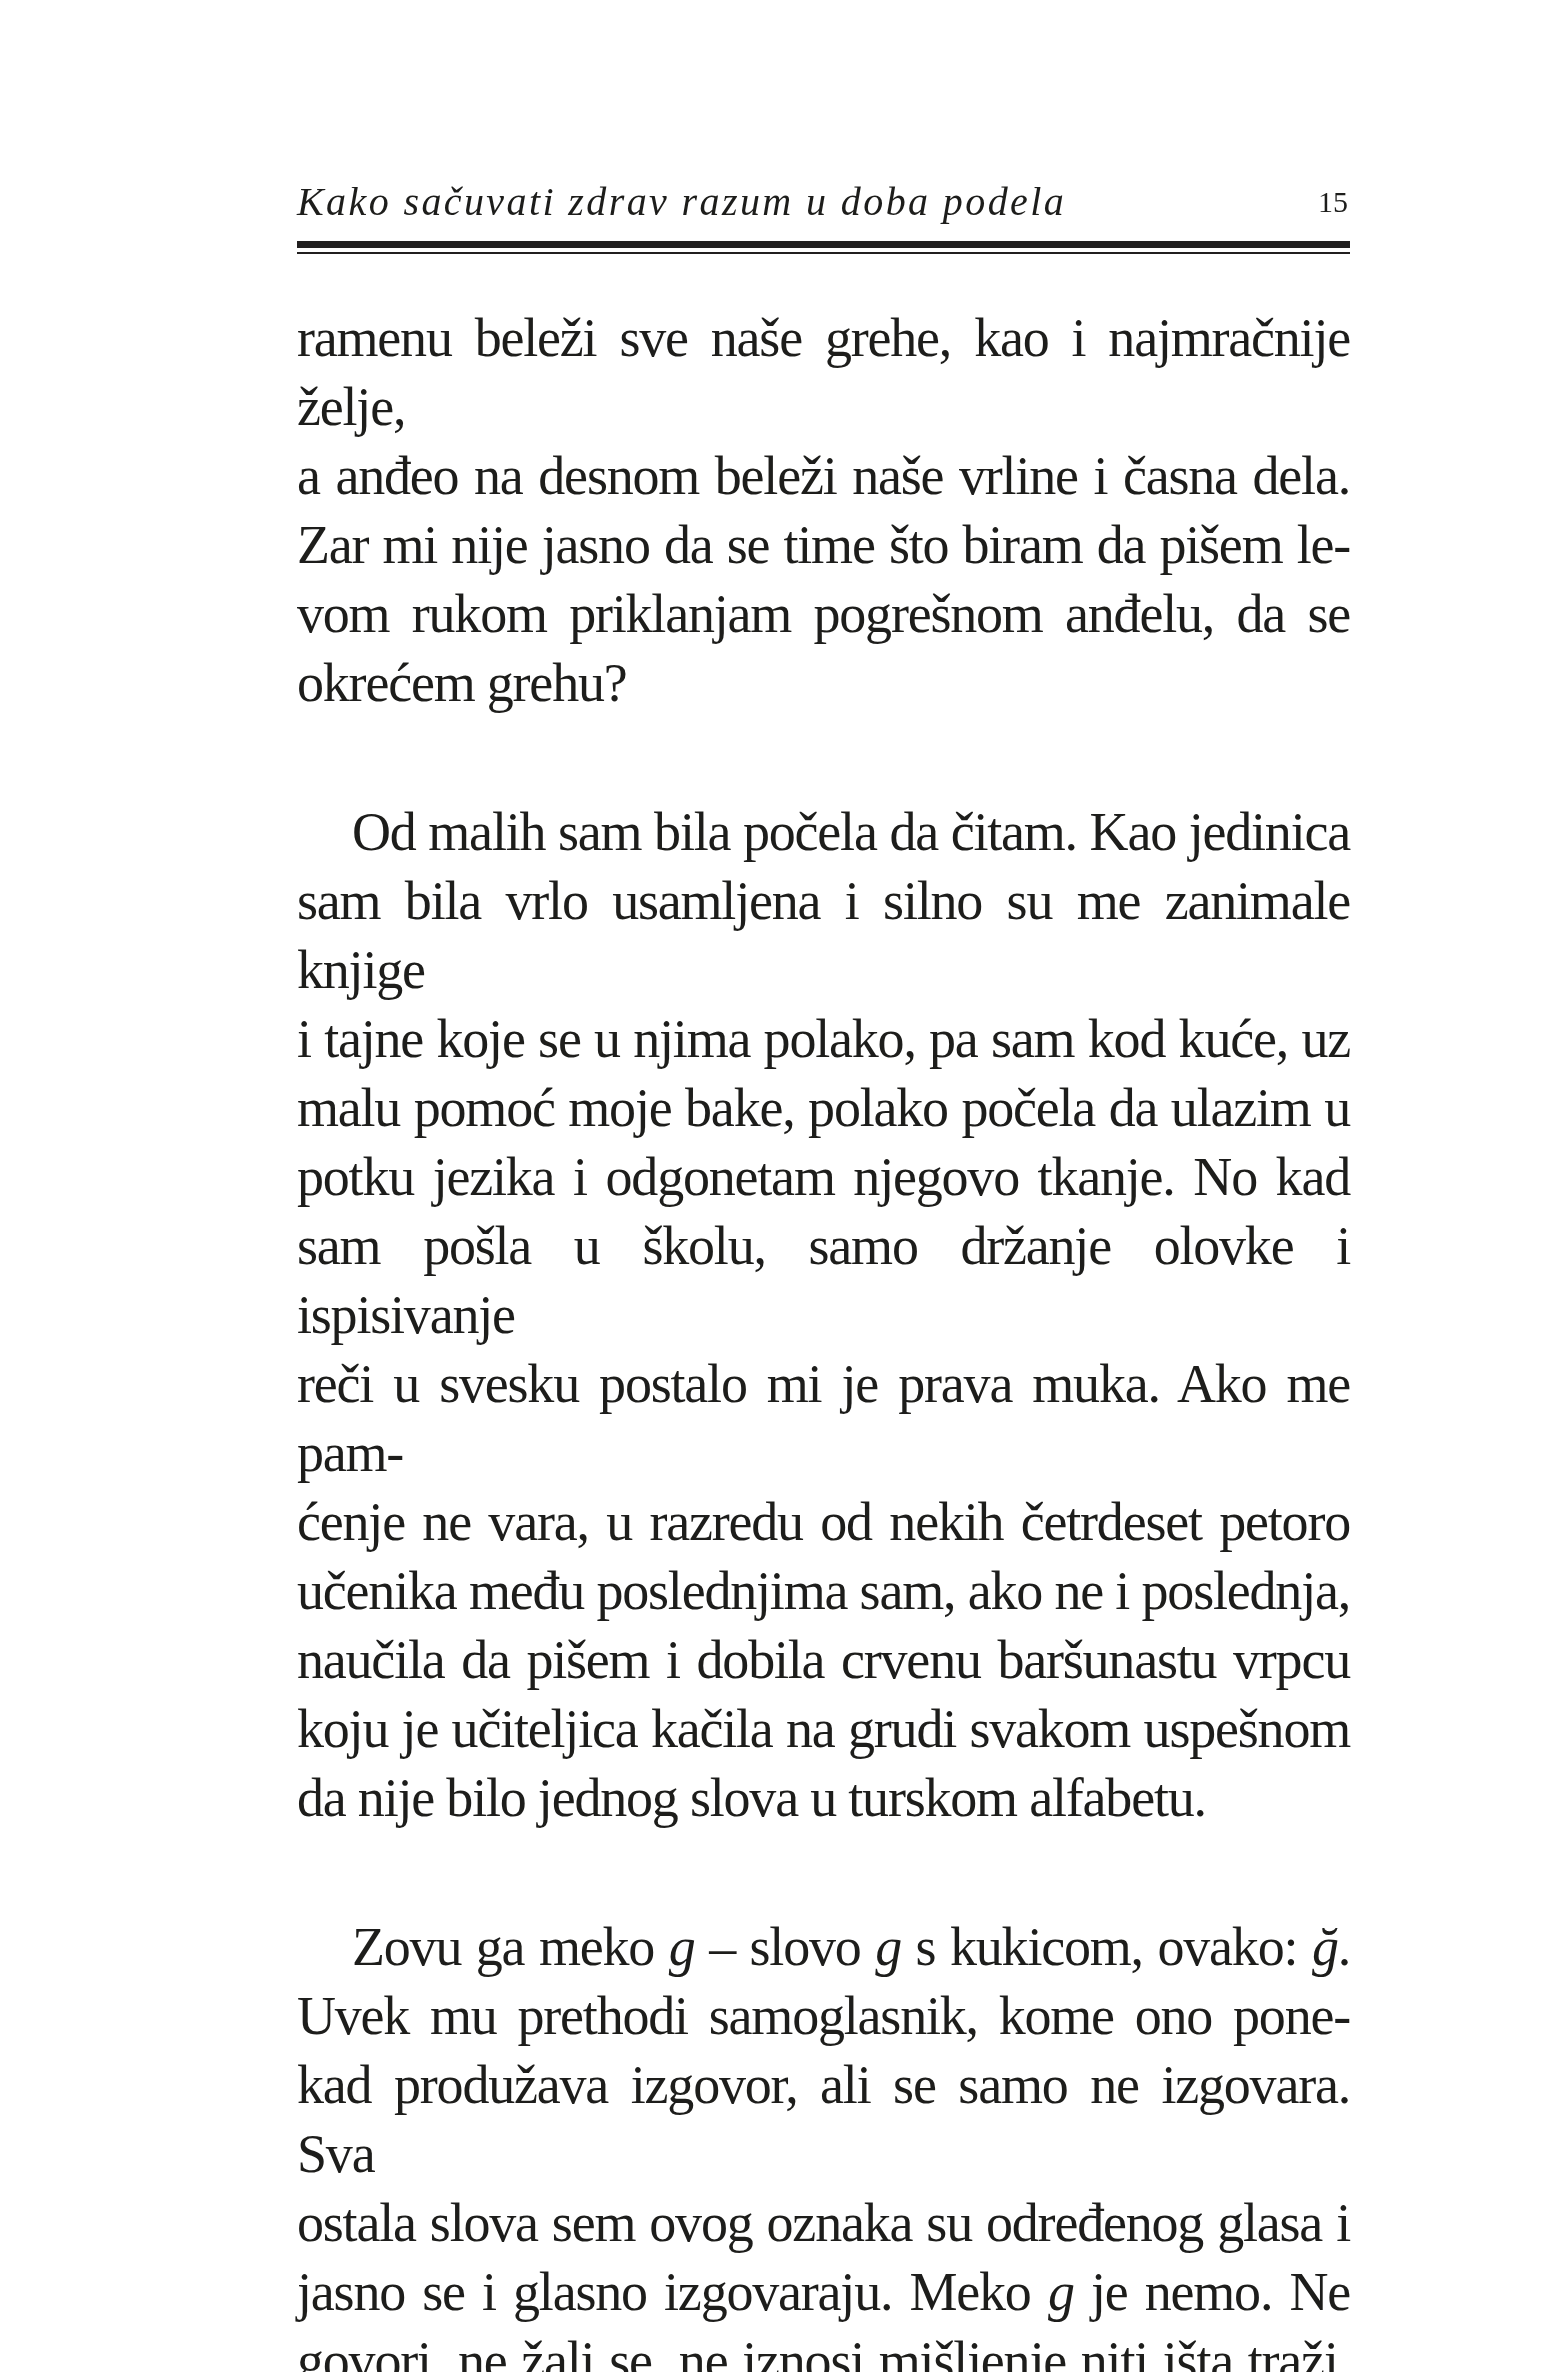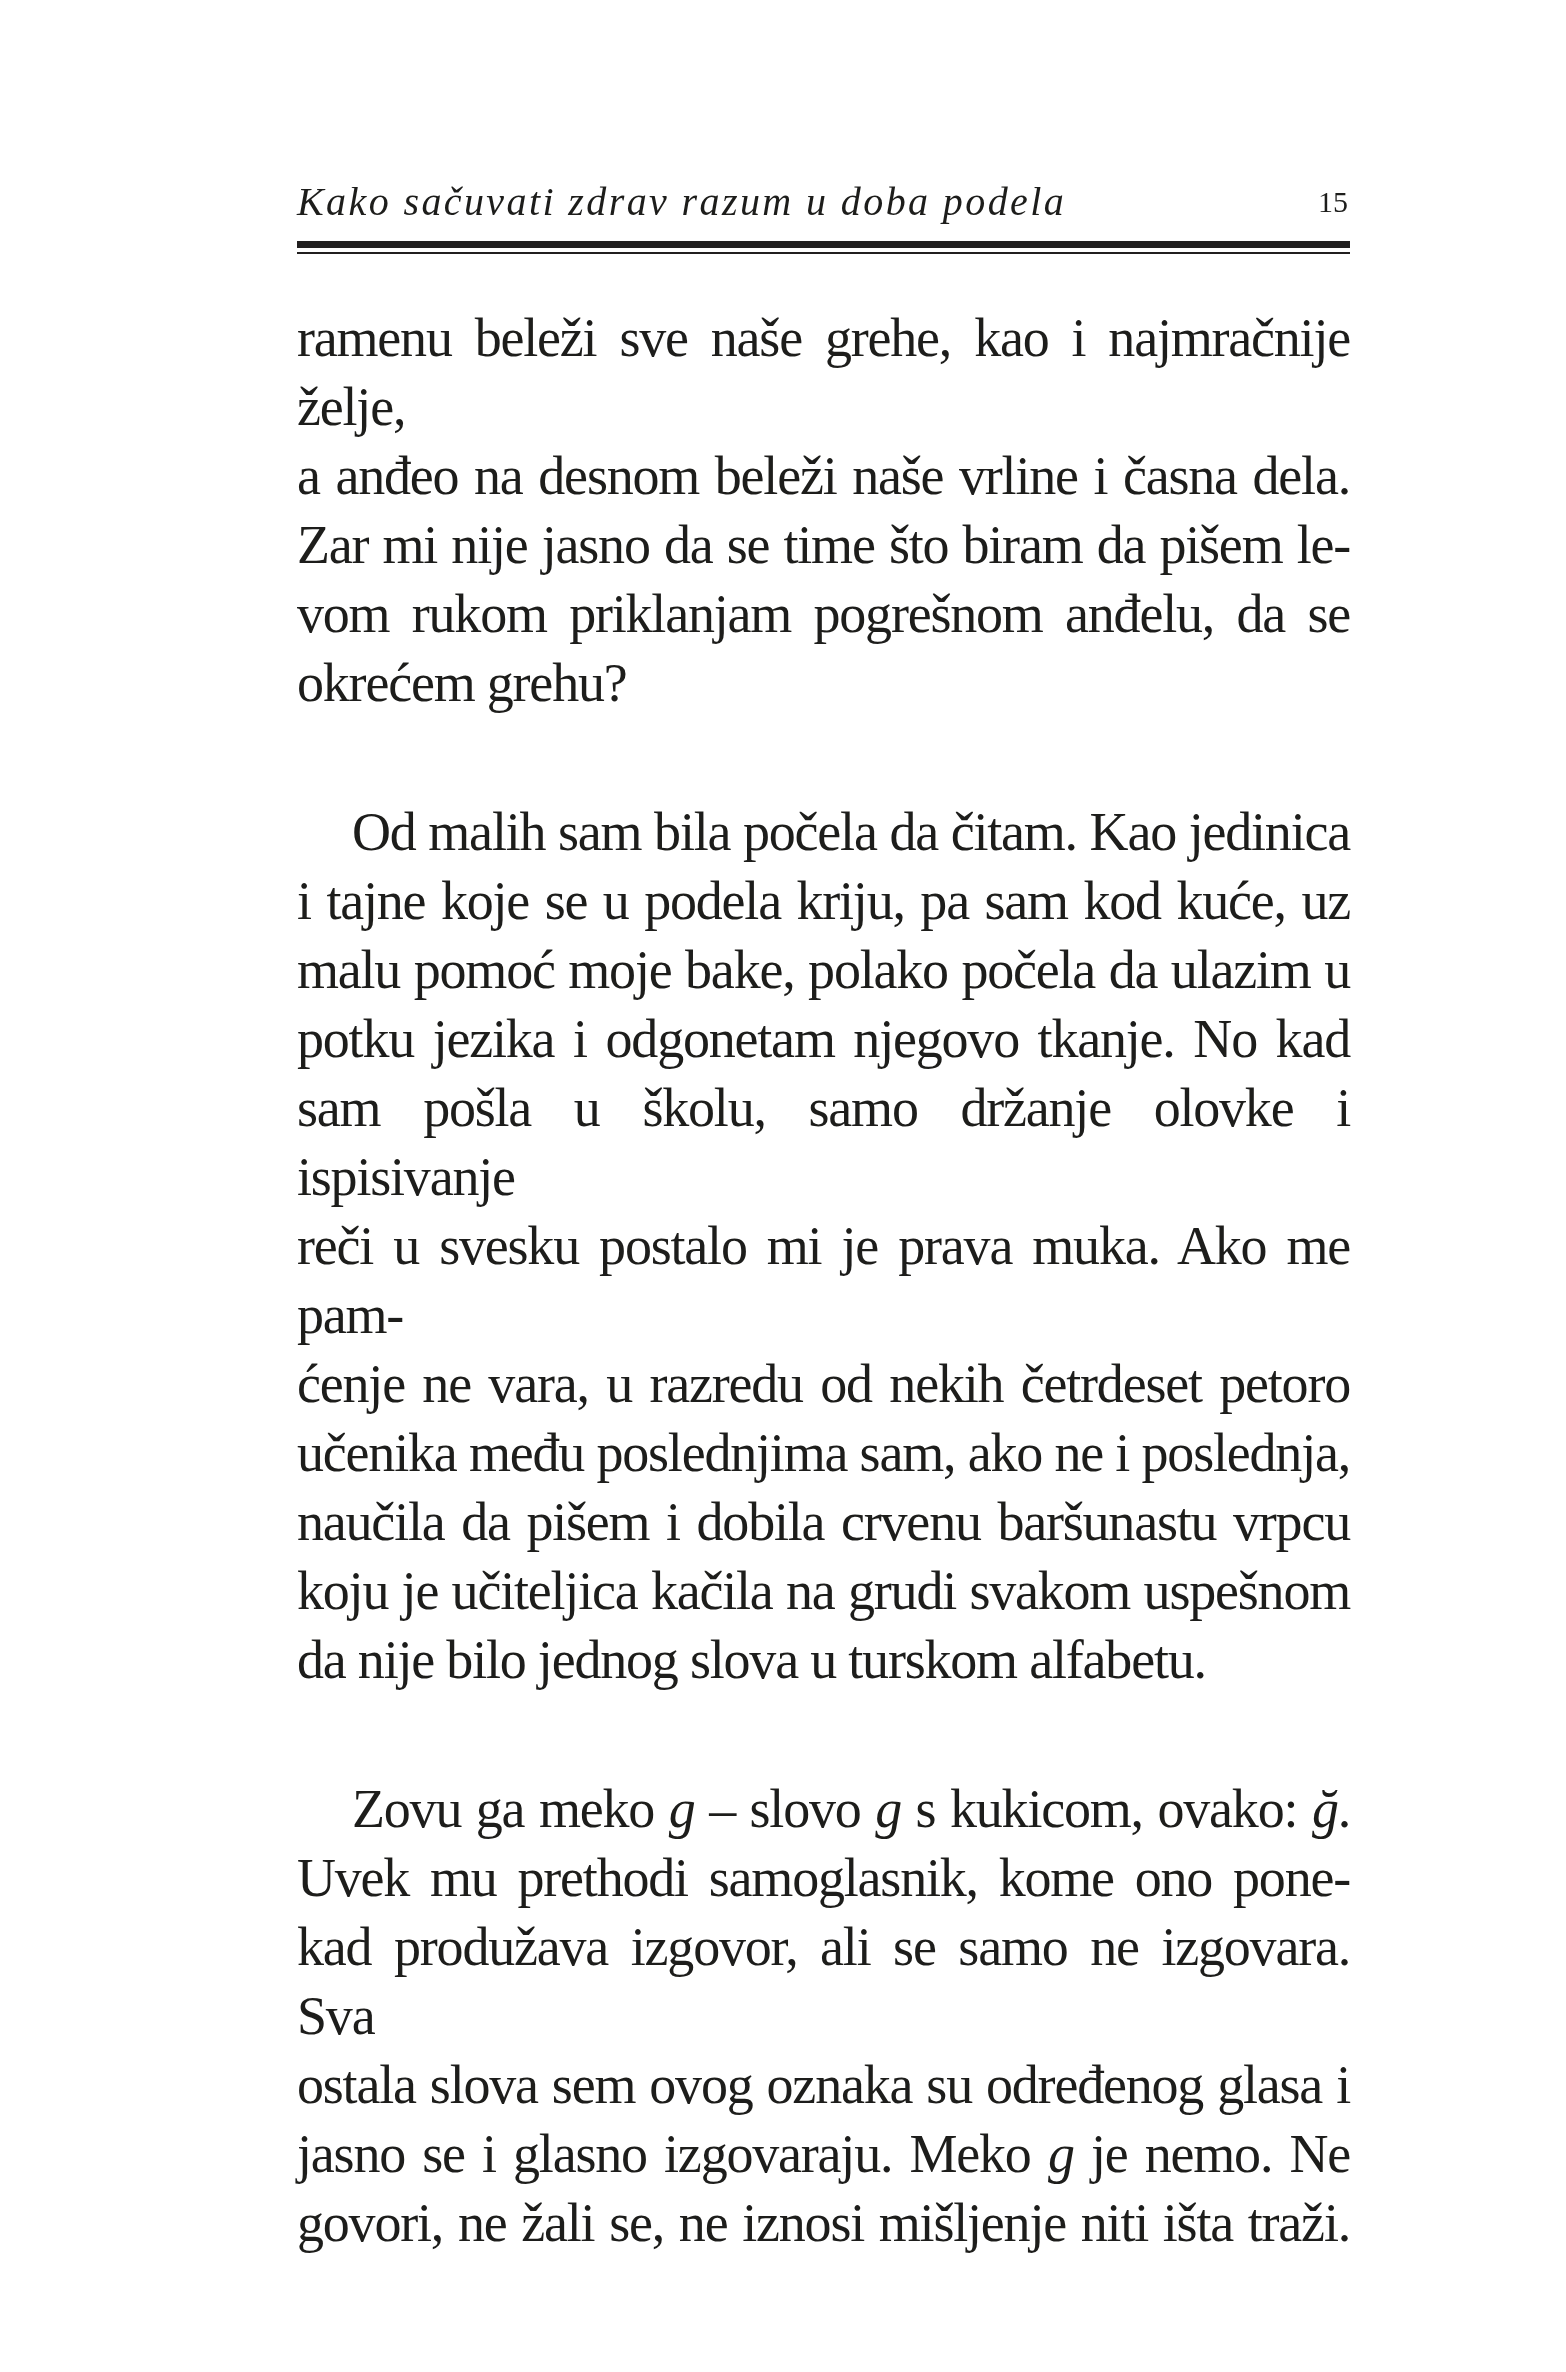--- a/index.html
+++ b/index.html
@@ -99,21 +99,22 @@
       <p class="para">
         <span class="line" style="display:block">ramenu beleži sve naše grehe, kao i najmračnije želje,</span>
         <span class="line" style="display:block">a anđeo na desnom beleži naše vrline i časna dela.</span>
         <span class="line" style="display:block">Zar mi nije jasno da se time što biram da pišem le-</span>
         <span class="line" style="display:block">vom rukom priklanjam pogrešnom anđelu, da se</span>
         <span class="line last" style="display:block">okrećem grehu?</span>
       </p>
 
       <p class="para">
         <span class="line indent" style="display:block">Od malih sam bila počela da čitam. Kao jedinica</span>
-        <span class="line" style="display:block">i tajne koje se u podela kriju, pa sam kod kuće, uz</span>
+        <span class="line" style="display:block">sam bila vrlo usamljena i silno su me zanimale knjige</span>
+        <span class="line" style="display:block">i tajne koje se u njima polako, pa sam kod kuće, uz</span>
         <span class="line" style="display:block">malu pomoć moje bake, polako počela da ulazim u</span>
         <span class="line" style="display:block">potku jezika i odgonetam njegovo tkanje. No kad</span>
         <span class="line" style="display:block">sam pošla u školu, samo držanje olovke i ispisivanje</span>
         <span class="line" style="display:block">reči u svesku postalo mi je prava muka. Ako me pam-</span>
         <span class="line" style="display:block">ćenje ne vara, u razredu od nekih četrdeset petoro</span>
         <span class="line" style="display:block">učenika među poslednjima sam, ako ne i poslednja,</span>
         <span class="line" style="display:block">naučila da pišem i dobila crvenu baršunastu vrpcu</span>
         <span class="line" style="display:block">koju je učiteljica kačila na grudi svakom uspešnom</span>
         <span class="line last" style="display:block">da nije bilo jednog slova u turskom alfabetu.</span>
       </p>

